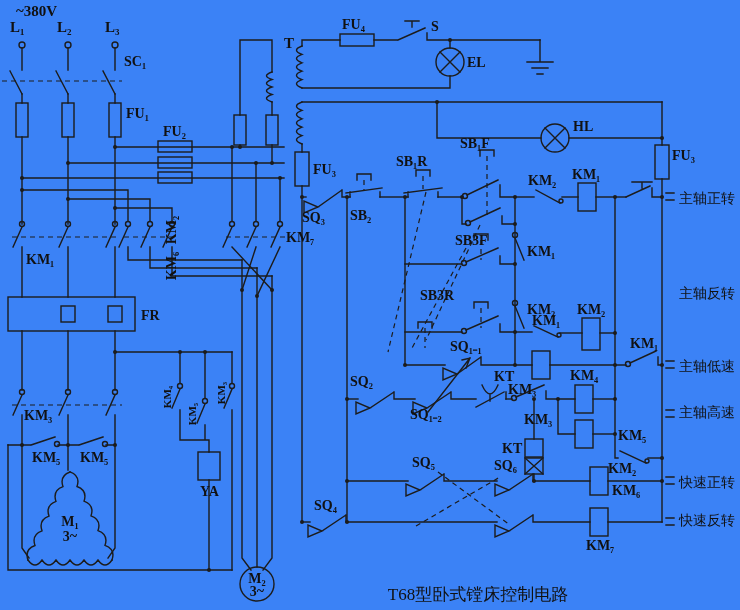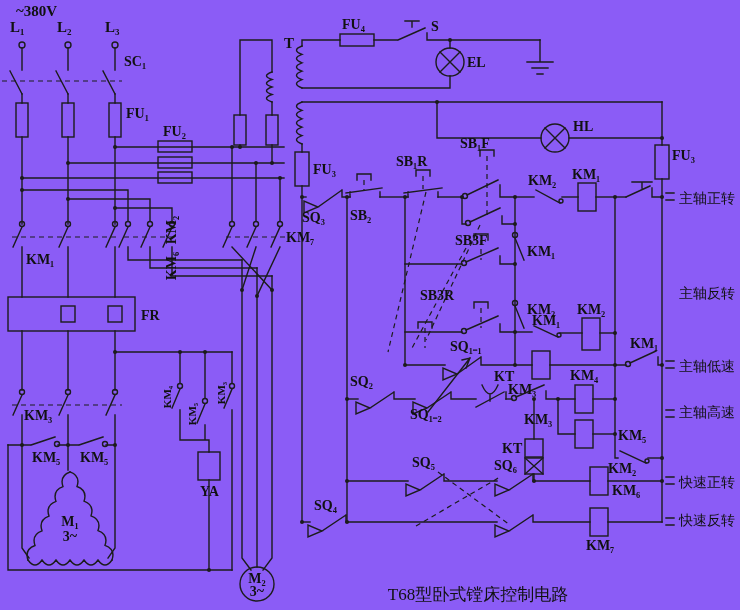--- a/index.html
+++ b/index.html
@@ -1,16 +1,16 @@
 <!DOCTYPE html>
 <html><head>
 <meta charset="utf-8">
 <style>
   html,body{margin:0;padding:0;background:#fff;}
-  .stage{width:740px;height:610px;position:relative;background:#8b5cf6;overflow:hidden;}
+  .stage{width:740px;height:610px;position:relative;background:#3b82f6;overflow:hidden;}
   svg{display:block;}
   .w{stroke:#1c1c1c;stroke-width:1.4;fill:none;stroke-linecap:square;}
   .wd{stroke:#1c1c1c;stroke-width:1.2;fill:none;stroke-dasharray:5 4;}
   .dot{fill:#1c1c1c;stroke:none;}
   .lbl{font-family:"Liberation Serif",serif;font-size:14px;font-weight:bold;fill:#111;}
   .lbl-sm{font-family:"Liberation Serif",serif;font-size:11px;font-weight:bold;fill:#111;}
   .lbl-big{font-family:"Liberation Serif",serif;font-size:15px;font-weight:bold;fill:#111;}
   .cn{font-family:"Liberation Serif",serif;font-size:14px;fill:#111;}
   .cap{font-family:"Liberation Serif",serif;font-size:17px;fill:#111;}
 </style>

